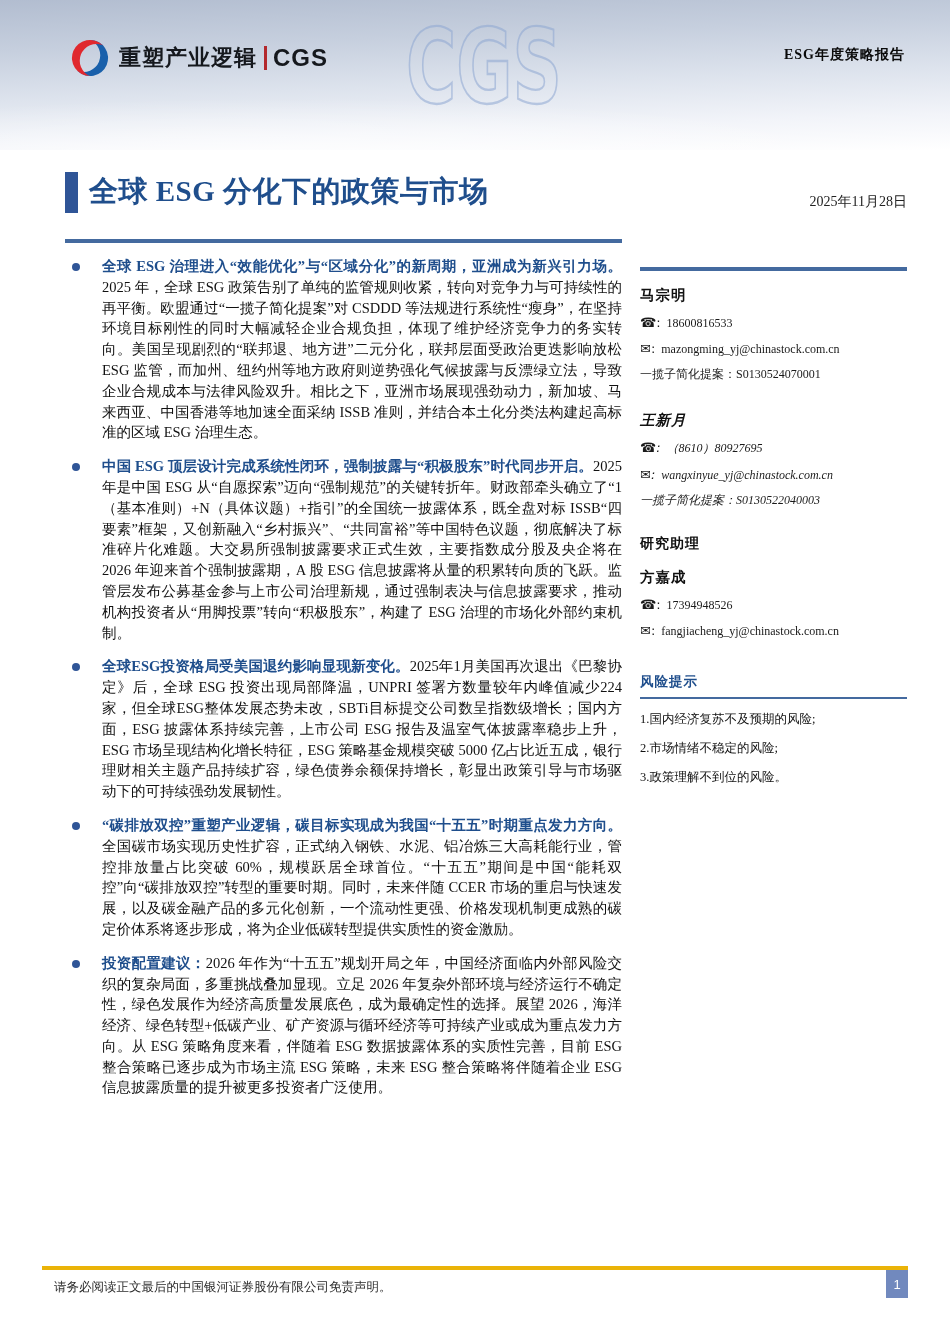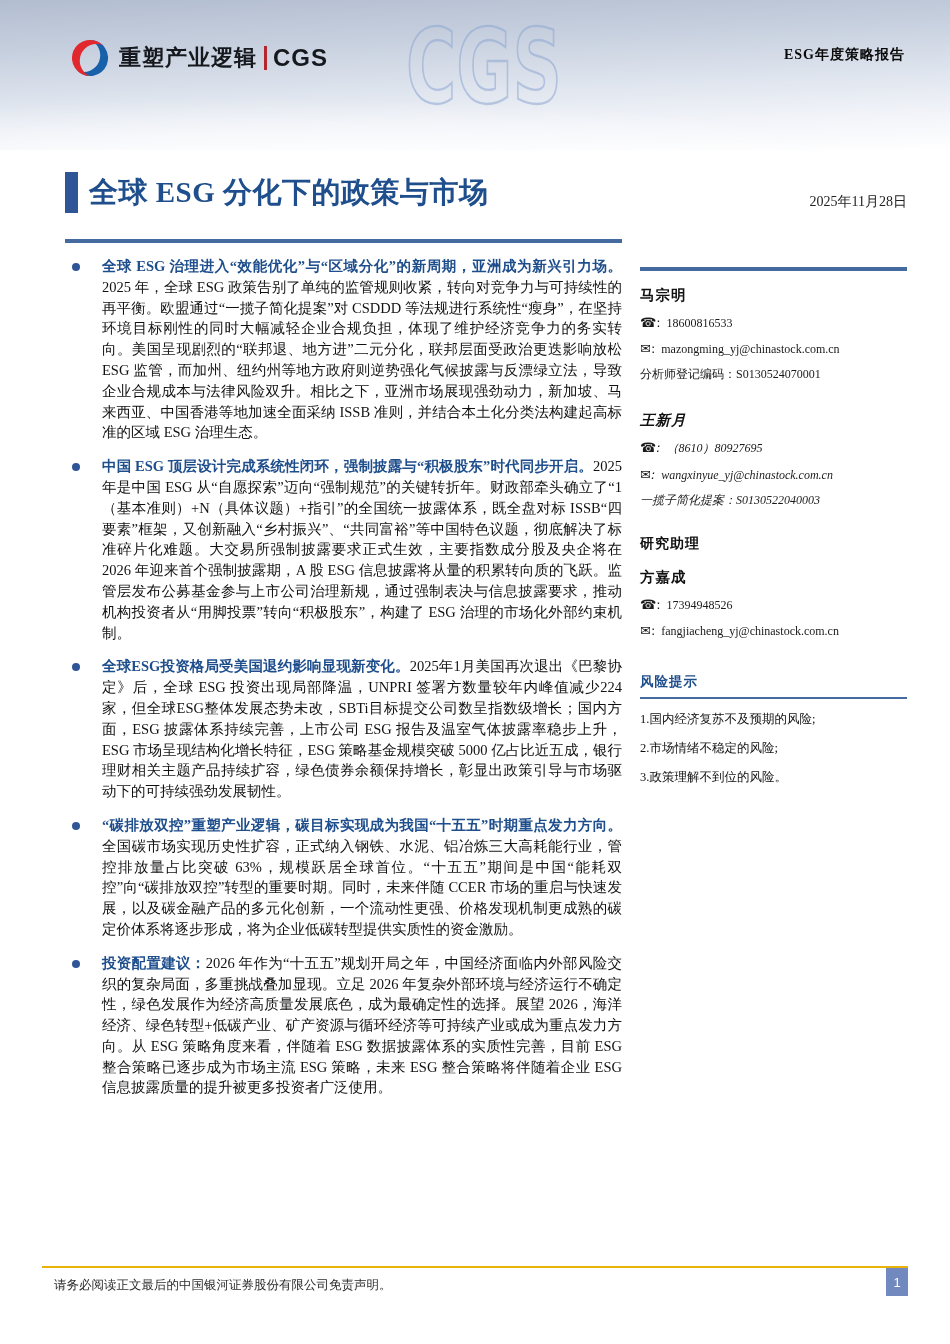--- a/index.html
+++ b/index.html
@@ -20,21 +20,21 @@
   .brand { position:absolute; left:70px; top:38px; display:flex; align-items:center; }
   .brand-cn { font-family:"Liberation Sans","DejaVu Sans",sans-serif; font-weight:bold; font-size:22px; color:#15181d; letter-spacing:1px; margin-left:9px; }
   .brand-divider { width:3px; height:24px; background:#b3282d; margin:0 6px 0 7px; }
   .brand-en { font-family:"Liberation Sans","DejaVu Sans",sans-serif; font-weight:bold; font-size:24px; color:#15181d; letter-spacing:1px; }
   .report-tag { position:absolute; right:45px; top:46px; font-weight:bold; font-size:14px; color:#0a0a0a; letter-spacing:1px; }
   .watermark { position:absolute; left:405px; top:0; opacity:0.55; }
 
   
   .content { padding:0 43px 0 65px; }
   .title-row { display:flex; align-items:flex-end; margin-top:22px; }
-  .title-left { display:flex; align-items:center; }
+  .title-left { display:flex; }
   .title-bar { width:13px; height:41px; background:#2f5597; margin-right:11px; }
   h1.title { font-size:29px; font-weight:bold; color:#1f4e8c; letter-spacing:0.5px; white-space:nowrap; }
   .date { margin-left:auto; font-size:14px; color:#222; padding-bottom:2px; }
 
   
   .columns { display:flex; margin-top:26px; }
   .main { width:557px; }
   .gap { width:18px; }
   .side { flex:1; padding-top:28px; }
 
@@ -59,21 +59,21 @@
   }
   .analyst-name { font-size:14.5px; font-weight:bold; color:#111; margin-top:15px; letter-spacing:1px; }
   .contact-row { display:flex; align-items:baseline; font-size:12px; color:#1a1a1a; margin-top:10px; }
   .contact-row .glyph { font-size:13px; margin-right:6px; font-family:"DejaVu Sans",sans-serif; }
   .reg-row { font-size:12px; color:#1a1a1a; margin-top:9px; }
   .assistant-heading { font-size:14px; font-weight:bold; color:#111; margin-top:26px; letter-spacing:1px; }
   .risk-block { margin-top:26px; }
   .risk-item { font-size:12.5px; color:#111; margin-top:12px; }
 
   
-  .footer { position:absolute; left:42px; right:42px; top:1266px; border-top:2px solid #eab308; }
+  .footer { position:absolute; left:42px; right:42px; top:1266px; border-top:4px solid #eab308; }
   .disclaimer { font-size:12.5px; color:#2b2b2b; margin:9px 0 0 12px; }
   .page-box {
     position:absolute; right:0; top:0; width:22px; height:28px;
     background:#7189be; color:#ffffff; font-size:13px;
     display:flex; align-items:center; justify-content:center;
     font-family:"Liberation Sans","DejaVu Sans",sans-serif;
   }
 </style>
 </head>
 <body>
@@ -115,21 +115,21 @@
           <li>
             <span class="lead">全球 ESG 治理进入“效能优化”与“区域分化”的新周期，亚洲成为新兴引力场。</span><span>2025 年，全球 ESG 政策告别了单纯的监管规则收紧，转向对竞争力与可持续性的再平衡。欧盟通过“一揽子简化提案”对 CSDDD 等法规进行系统性“瘦身”，在坚持环境目标刚性的同时大幅减轻企业合规负担，体现了维护经济竞争力的务实转向。美国呈现剧烈的“联邦退、地方进”二元分化，联邦层面受政治更迭影响放松 ESG 监管，而加州、纽约州等地方政府则逆势强化气候披露与反漂绿立法，导致企业合规成本与法律风险双升。相比之下，亚洲市场展现强劲动力，新加坡、马来西亚、中国香港等地加速全面采纳 ISSB 准则，并结合本土化分类法构建起高标准的区域 ESG 治理生态。</span>
           </li>
           <li>
             <span class="lead">中国 ESG 顶层设计完成系统性闭环，强制披露与“积极股东”时代同步开启。</span><span>2025 年是中国 ESG 从“自愿探索”迈向“强制规范”的关键转折年。财政部牵头确立了“1（基本准则）+N（具体议题）+指引”的全国统一披露体系，既全盘对标 ISSB“四要素”框架，又创新融入“乡村振兴”、“共同富裕”等中国特色议题，彻底解决了标准碎片化难题。大交易所强制披露要求正式生效，主要指数成分股及央企将在 2026 年迎来首个强制披露期，A 股 ESG 信息披露将从量的积累转向质的飞跃。监管层发布公募基金参与上市公司治理新规，通过强制表决与信息披露要求，推动机构投资者从“用脚投票”转向“积极股东”，构建了 ESG 治理的市场化外部约束机制。</span>
           </li>
           <li>
             <span class="lead">全球ESG投资格局受美国退约影响显现新变化。</span><span>2025年1月美国再次退出《巴黎协定》后，全球 ESG 投资出现局部降温，UNPRI 签署方数量较年内峰值减少224家，但全球ESG整体发展态势未改，SBTi目标提交公司数呈指数级增长；国内方面，ESG 披露体系持续完善，上市公司 ESG 报告及温室气体披露率稳步上升，ESG 市场呈现结构化增长特征，ESG 策略基金规模突破 5000 亿占比近五成，银行理财相关主题产品持续扩容，绿色债券余额保持增长，彰显出政策引导与市场驱动下的可持续强劲发展韧性。</span>
           </li>
           <li>
-            <span class="lead">“碳排放双控”重塑产业逻辑，碳目标实现成为我国“十五五”时期重点发力方向。</span><span>全国碳市场实现历史性扩容，正式纳入钢铁、水泥、铝冶炼三大高耗能行业，管控排放量占比突破 63%，规模跃居全球首位。“十五五”期间是中国“能耗双控”向“碳排放双控”转型的重要时期。同时，未来伴随 CCER 市场的重启与快速发展，以及碳金融产品的多元化创新，一个流动性更强、价格发现机制更成熟的碳定价体系将逐步形成，将为企业低碳转型提供实质性的资金激励。</span>
+            <span class="lead">“碳排放双控”重塑产业逻辑，碳目标实现成为我国“十五五”时期重点发力方向。</span><span>全国碳市场实现历史性扩容，正式纳入钢铁、水泥、铝冶炼三大高耗能行业，管控排放量占比突破 60%，规模跃居全球首位。“十五五”期间是中国“能耗双控”向“碳排放双控”转型的重要时期。同时，未来伴随 CCER 市场的重启与快速发展，以及碳金融产品的多元化创新，一个流动性更强、价格发现机制更成熟的碳定价体系将逐步形成，将为企业低碳转型提供实质性的资金激励。</span>
           </li>
           <li>
             <span class="lead">投资配置建议：</span><span>2026 年作为“十五五”规划开局之年，中国经济面临内外部风险交织的复杂局面，多重挑战叠加显现。立足 2026 年复杂外部环境与经济运行不确定性，绿色发展作为经济高质量发展底色，成为最确定性的选择。展望 2026，海洋经济、绿色转型+低碳产业、矿产资源与循环经济等可持续产业或成为重点发力方向。从 ESG 策略角度来看，伴随着 ESG 数据披露体系的实质性完善，目前 ESG 整合策略已逐步成为市场主流 ESG 策略，未来 ESG 整合策略将伴随着企业 ESG 信息披露质量的提升被更多投资者广泛使用。</span>
           </li>
         </ul>
       </div>
 
       <div class="gap"></div>
 
       <div class="side">
@@ -138,21 +138,21 @@
         <div>
           <div class="analyst-name">马宗明</div>
           <div class="contact-row">
             <span class="glyph">☎:</span>
             <span>18600816533</span>
           </div>
           <div class="contact-row">
             <span class="glyph">✉:</span>
             <span>mazongming_yj@chinastock.com.cn</span>
           </div>
-          <div class="reg-row">分析师登记编码：S0130524070001</div>
+          <div class="reg-row">一揽子简化提案：S0130524070001</div>
         </div>
 
         <div style="margin-top:28px;font-style:italic;">
           <div class="analyst-name">王新月</div>
           <div class="contact-row">
             <span class="glyph">☎:</span>
             <span>（8610）80927695</span>
           </div>
           <div class="contact-row">
             <span class="glyph">✉:</span>

